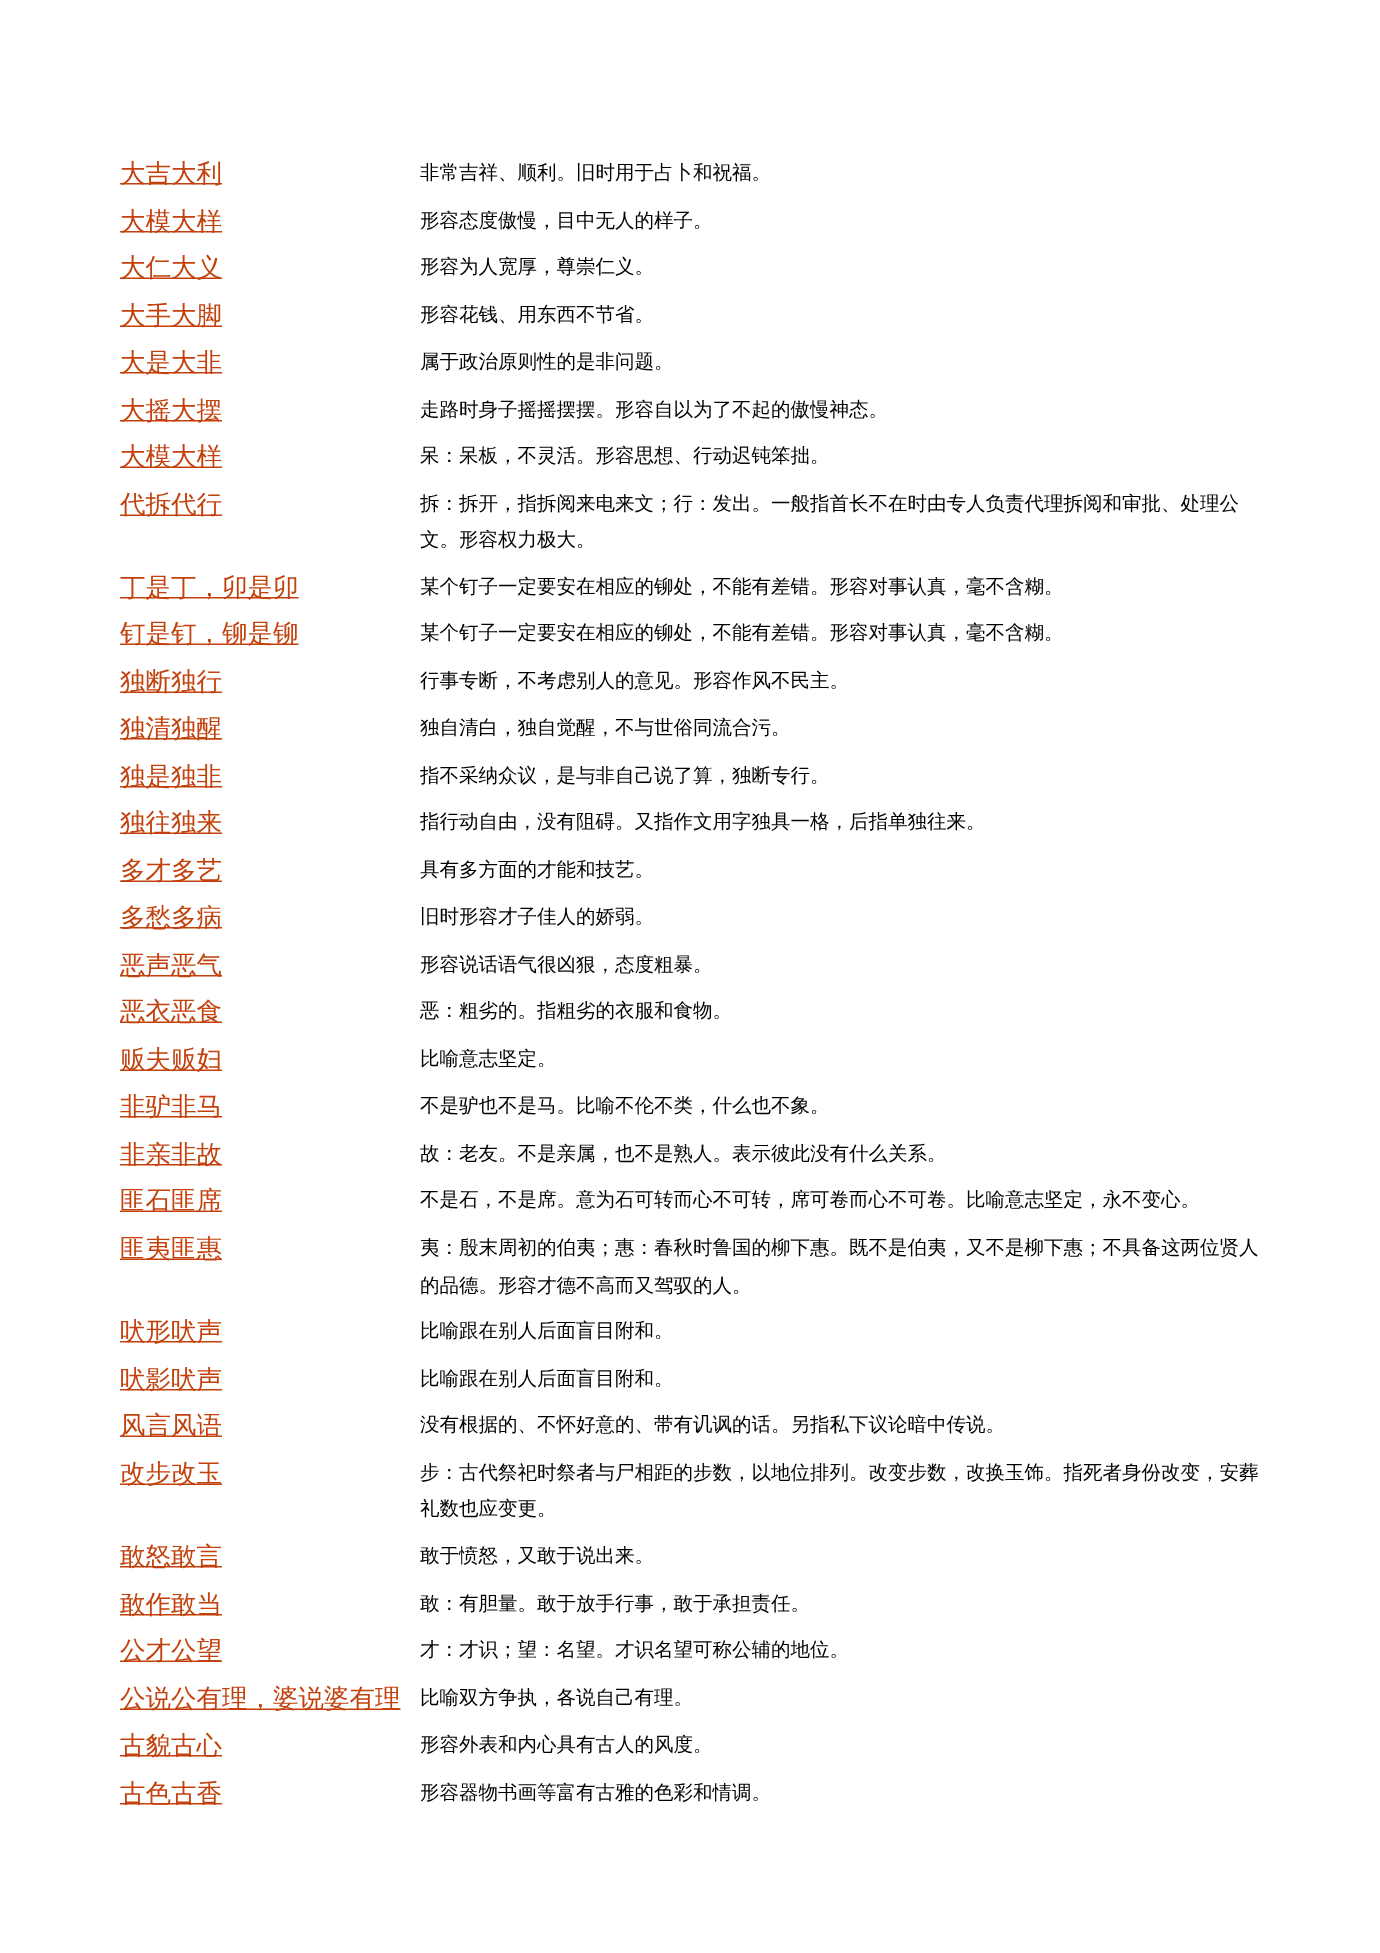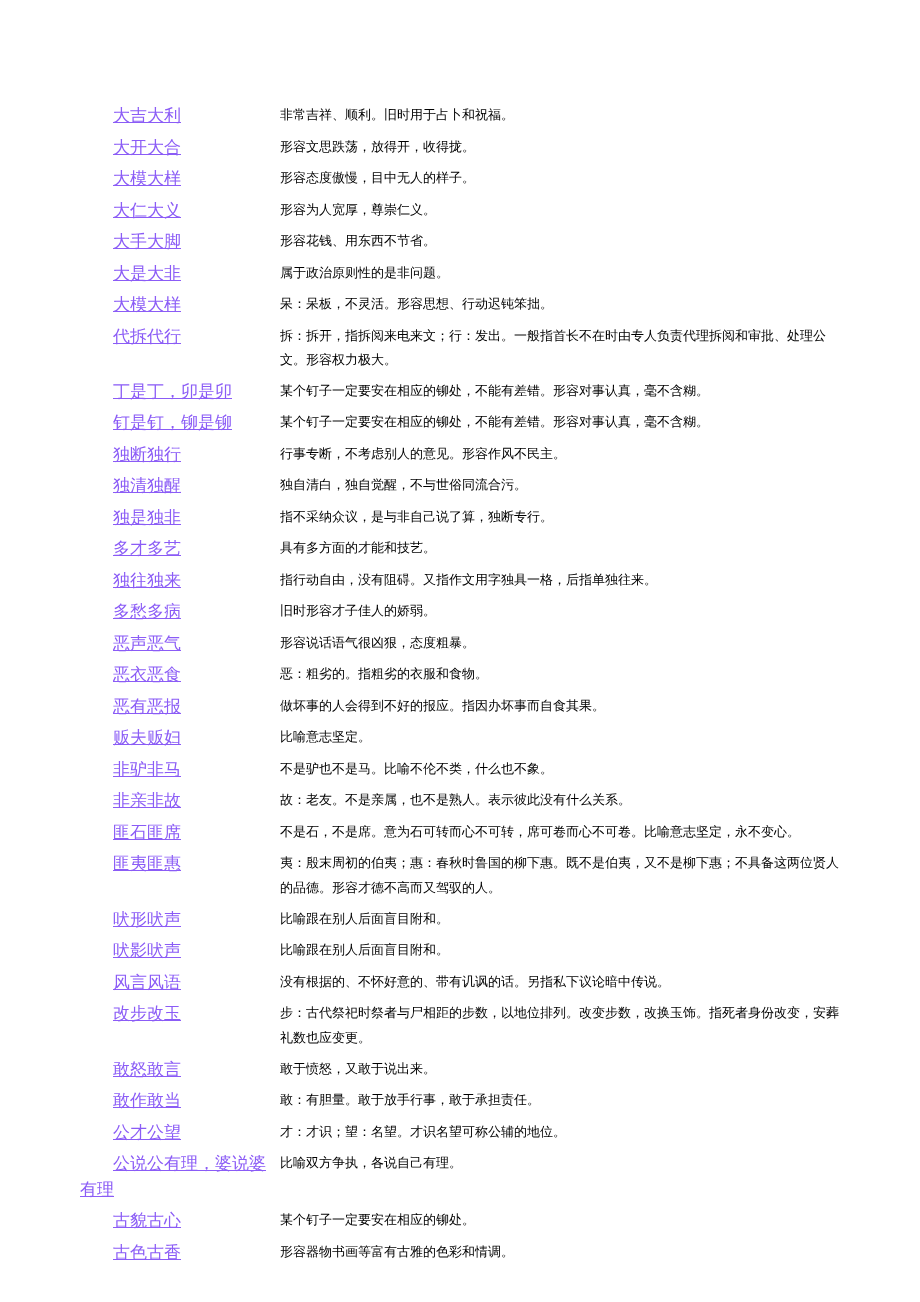--- a/index.html
+++ b/index.html
@@ -16,61 +16,60 @@
     }
     td {
       vertical-align: top;
       padding: 3px 0;
     }
     td.term-cell {
       width: 190px;
       padding-right: 10px;
     }
     a.term {
-      color: #8b5cf6;
+      color: #c2410c;
       text-decoration: underline;
       font-size: 17px;
       font-family: "SimSun", "宋体", serif;
-      margin-left: 33px;
     }
     .def {
       color: #000;
       font-size: 13px;
       line-height: 1.9;
       text-align: right;
     }
   </style>
 </head>
 <body>
 
 <table>
   <tbody id="table-body">
       <tr>
         <td class="term-cell"><a class="term" href="#">大吉大利</a></td>
         <td><span class="def">非常吉祥、顺利。旧时用于占卜和祝福。</span></td>
       </tr>
       <tr>
-        <td class="term-cell"><a class="term" href="#">大开大合</a></td>
-        <td><span class="def">形容文思跌荡，放得开，收得拢。</span></td>
-      </tr>
-      <tr>
         <td class="term-cell"><a class="term" href="#">大模大样</a></td>
         <td><span class="def">形容态度傲慢，目中无人的样子。</span></td>
       </tr>
       <tr>
         <td class="term-cell"><a class="term" href="#">大仁大义</a></td>
         <td><span class="def">形容为人宽厚，尊崇仁义。</span></td>
       </tr>
       <tr>
         <td class="term-cell"><a class="term" href="#">大手大脚</a></td>
         <td><span class="def">形容花钱、用东西不节省。</span></td>
       </tr>
       <tr>
         <td class="term-cell"><a class="term" href="#">大是大非</a></td>
         <td><span class="def">属于政治原则性的是非问题。</span></td>
+      </tr>
+      <tr>
+        <td class="term-cell"><a class="term" href="#">大摇大摆</a></td>
+        <td><span class="def">走路时身子摇摇摆摆。形容自以为了不起的傲慢神态。</span></td>
       </tr>
       <tr>
         <td class="term-cell"><a class="term" href="#">大模大样</a></td>
         <td><span class="def">呆：呆板，不灵活。形容思想、行动迟钝笨拙。</span></td>
       </tr>
       <tr>
         <td class="term-cell"><a class="term" href="#">代拆代行</a></td>
         <td><span class="def">拆：拆开，指拆阅来电来文；行：发出。一般指首长不在时由专人负责代理拆阅和审批、处理公文。形容权力极大。</span></td>
       </tr>
       <tr>
@@ -87,42 +86,38 @@
       </tr>
       <tr>
         <td class="term-cell"><a class="term" href="#">独清独醒</a></td>
         <td><span class="def">独自清白，独自觉醒，不与世俗同流合污。</span></td>
       </tr>
       <tr>
         <td class="term-cell"><a class="term" href="#">独是独非</a></td>
         <td><span class="def">指不采纳众议，是与非自己说了算，独断专行。</span></td>
       </tr>
       <tr>
+        <td class="term-cell"><a class="term" href="#">独往独来</a></td>
+        <td><span class="def">指行动自由，没有阻碍。又指作文用字独具一格，后指单独往来。</span></td>
+      </tr>
+      <tr>
         <td class="term-cell"><a class="term" href="#">多才多艺</a></td>
         <td><span class="def">具有多方面的才能和技艺。</span></td>
-      </tr>
-      <tr>
-        <td class="term-cell"><a class="term" href="#">独往独来</a></td>
-        <td><span class="def">指行动自由，没有阻碍。又指作文用字独具一格，后指单独往来。</span></td>
       </tr>
       <tr>
         <td class="term-cell"><a class="term" href="#">多愁多病</a></td>
         <td><span class="def">旧时形容才子佳人的娇弱。</span></td>
       </tr>
       <tr>
         <td class="term-cell"><a class="term" href="#">恶声恶气</a></td>
         <td><span class="def">形容说话语气很凶狠，态度粗暴。</span></td>
       </tr>
       <tr>
         <td class="term-cell"><a class="term" href="#">恶衣恶食</a></td>
         <td><span class="def">恶：粗劣的。指粗劣的衣服和食物。</span></td>
-      </tr>
-      <tr>
-        <td class="term-cell"><a class="term" href="#">恶有恶报</a></td>
-        <td><span class="def">做坏事的人会得到不好的报应。指因办坏事而自食其果。</span></td>
       </tr>
       <tr>
         <td class="term-cell"><a class="term" href="#">贩夫贩妇</a></td>
         <td><span class="def">比喻意志坚定。</span></td>
       </tr>
       <tr>
         <td class="term-cell"><a class="term" href="#">非驴非马</a></td>
         <td><span class="def">不是驴也不是马。比喻不伦不类，什么也不象。</span></td>
       </tr>
       <tr>
@@ -164,20 +159,20 @@
       <tr>
         <td class="term-cell"><a class="term" href="#">公才公望</a></td>
         <td><span class="def">才：才识；望：名望。才识名望可称公辅的地位。</span></td>
       </tr>
       <tr>
         <td class="term-cell"><a class="term" href="#">公说公有理，婆说婆有理</a></td>
         <td><span class="def">比喻双方争执，各说自己有理。</span></td>
       </tr>
       <tr>
         <td class="term-cell"><a class="term" href="#">古貌古心</a></td>
-        <td><span class="def">某个钉子一定要安在相应的铆处。</span></td>
+        <td><span class="def">形容外表和内心具有古人的风度。</span></td>
       </tr>
       <tr>
         <td class="term-cell"><a class="term" href="#">古色古香</a></td>
         <td><span class="def">形容器物书画等富有古雅的色彩和情调。</span></td>
       </tr>
     </tbody>
 </table>
 
 </body></html>

